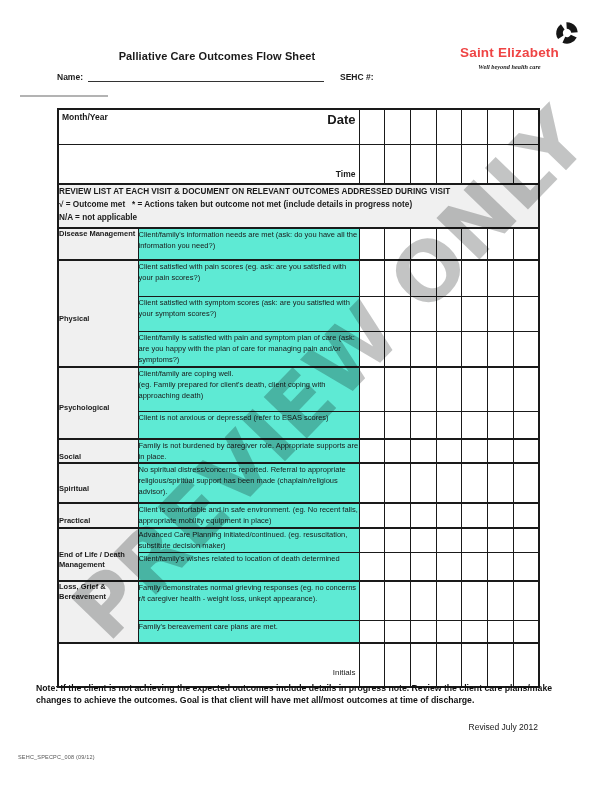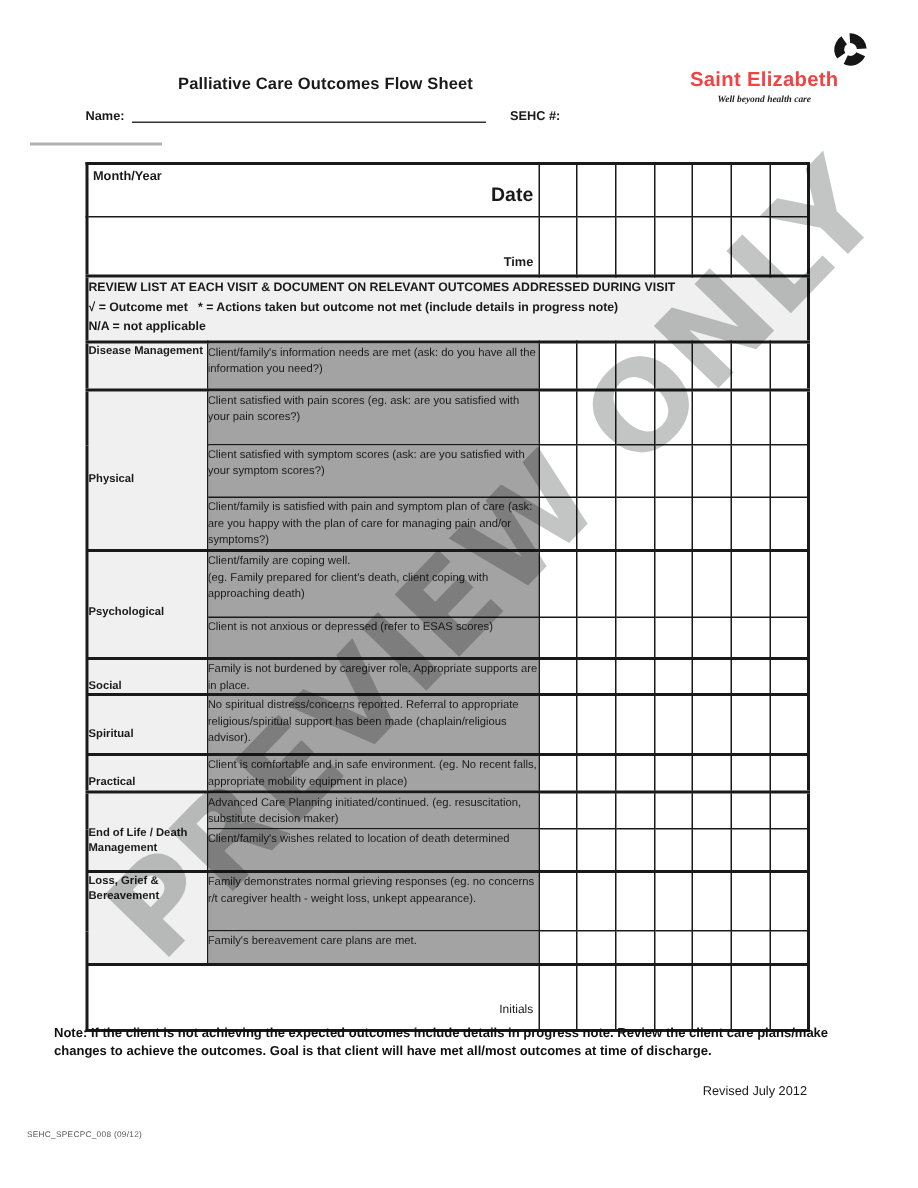--- a/index.html
+++ b/index.html
@@ -17,32 +17,32 @@
   .logo{position:absolute;left:452px;top:18px;width:134px;height:56px;}
   .logo svg{position:absolute;left:100px;top:0px;}
   .brand{position:absolute;left:8px;top:27px;font-size:13.5px;font-weight:600;letter-spacing:.2px;color:#ef4444;white-space:nowrap;}
   .tagline{position:absolute;left:10px;top:45px;width:95px;text-align:center;font-family:"Liberation Serif",serif;font-style:italic;font-weight:bold;font-size:6.3px;color:#222;white-space:nowrap;}
 
   
   table.flow{position:absolute;left:57px;top:108px;width:481px;border-collapse:collapse;table-layout:fixed;border:2px solid #1a1a1a;}
   table.flow td{border:1px solid #1a1a1a;vertical-align:top;padding:0;overflow:hidden;}
   td.lbl{border-right:2px solid #1a1a1a;}
   td.my-cell{display:table-cell;}
-  .my-wrap{display:flex;flex-direction:column;justify-content:space-between;height:100%;box-sizing:border-box;padding:2px 3px 1px 3px;}
+  .my-wrap{display:flex;flex-direction:row;justify-content:space-between;height:100%;box-sizing:border-box;padding:2px 3px 1px 3px;}
   .my-top{font-size:8.5px;font-weight:bold;text-align:left;}
   .my-bot{font-size:13px;font-weight:bold;text-align:right;}
   td.rlabel{vertical-align:bottom;}
   .rlabel-txt{font-size:8.5px;font-weight:bold;text-align:right;padding:0 3px 4px 0;margin-top:24px;}
   .rlabel-txt.reg{font-weight:normal;font-size:8px;padding-bottom:9px;}
   tr.band-row{border-top:2px solid #1a1a1a;border-bottom:2px solid #1a1a1a;}
   td.band{background:#f0f0f0;border-right:none;font-weight:bold;font-size:8.2px;line-height:13px;padding-top:3px;}
   td.band div{white-space:pre;}
   td.cat{background:#f0f0f0;font-weight:bold;font-size:7.5px;line-height:10.5px;padding:2px 2px 0 3px;white-space:pre-line;}
   td.cat.mid{vertical-align:middle;padding-top:12px;}
-  td.desc{background:#a3a3a3;border-right:2px solid #1a1a1a;font-size:7.5px;line-height:11px;padding:1px 2px 0 3px;white-space:pre-line;}
+  td.desc{background:#5eead4;border-right:2px solid #1a1a1a;font-size:7.5px;line-height:11px;padding:1px 2px 0 3px;white-space:pre-line;}
   td.vc{background:#fff;}
   tr.sec{border-top:2px solid #1a1a1a;}
   tr.initials-row{border-top:2px solid #1a1a1a;}
 
   
   .note{position:absolute;left:36px;top:682px;width:548px;font-size:8.7px;font-weight:bold;line-height:1.4;color:#111;}
   .revised{position:absolute;left:400px;top:722px;width:138px;text-align:right;font-size:8.5px;}
   .doccode{position:absolute;left:18px;top:754px;font-size:5.5px;color:#555;letter-spacing:.2px;}
 
   

